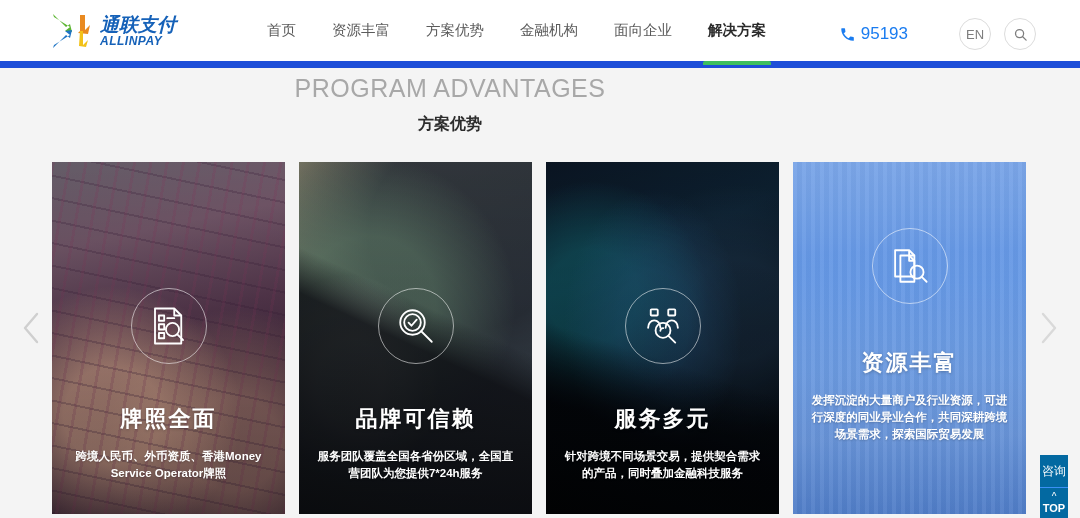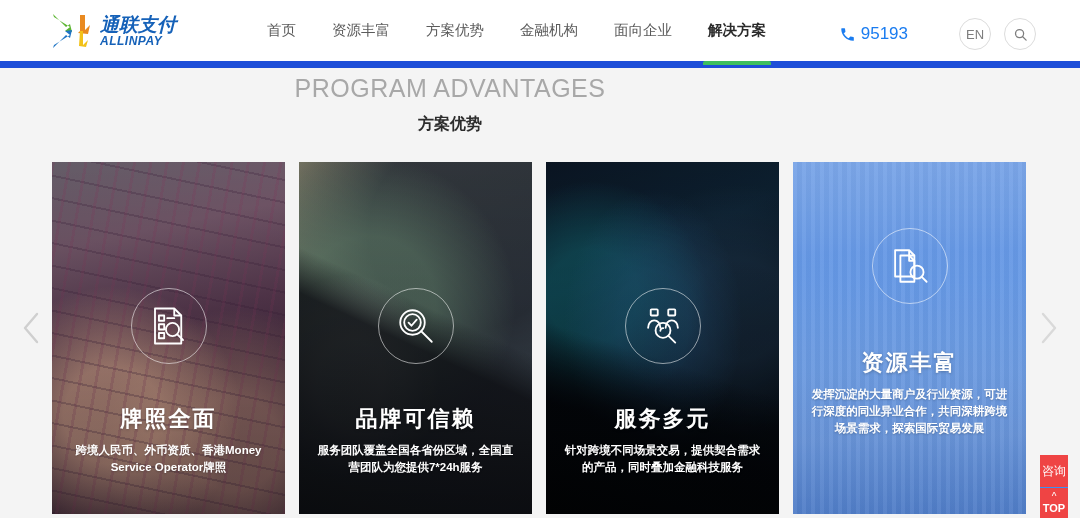--- a/index.html
+++ b/index.html
@@ -104,21 +104,21 @@
   }
   .card.blue .icon-ring { margin-top: 66px; }
   .card-title {
     color: #fff; font-size: 22px; font-weight: bold;
     letter-spacing: 2px; margin-top: 40px;
     text-shadow: 0 1px 3px rgba(0,0,0,0.25);
   }
   .card.blue .card-title { margin-top: 44px; }
   .card-desc {
     color: #ffffff; font-size: 11.5px; line-height: 17px;
-    text-align: center; width: 198px; margin-top: 8px;
+    text-align: center; width: 198px; margin-top: 14px;
     font-weight: bold;
     text-shadow: 0 1px 2px rgba(0,0,0,0.22);
   }
 
   
   .bg1 {
     background:
       radial-gradient(circle at 26% 72%, rgba(226,176,150,0.75) 0 16%, rgba(226,176,150,0) 42%),
       radial-gradient(circle at 78% 80%, rgba(215,165,140,0.55) 0 14%, rgba(215,165,140,0) 40%),
       linear-gradient(168deg, #6c6470 0%, #7a5d70 22%, #5d3d55 45%, #4b2f46 62%, #3a2438 100%);
@@ -176,21 +176,21 @@
   .arrow.left { left: 12px; }
   .arrow.right { right: 12px; }
 
   
   .side-widget {
     position: absolute; right: 0; bottom: 0;
     width: 40px; z-index: 30;
     display: flex; flex-direction: column;
   }
   .side-btn {
-    width: 28px; background: #ef4444; color: #fff;
+    width: 28px; background: #0369a1; color: #fff;
     display: flex; flex-direction: column;
     align-items: center; justify-content: center;
     cursor: pointer; border-bottom: 1px solid #3a90f5;
   }
   .side-btn.consult { height: 33px; font-size: 12px; }
   .side-btn.top { height: 30px; font-size: 12px; padding-top: 1px; border-bottom: none; }
   .side-btn.top .chev { font-size: 10px; line-height: 8px; margin-bottom: 1px; }
   .side-btn.top .lbl { font-size: 11px; font-weight: bold; line-height: 13px; }
 </style>
 </head>

